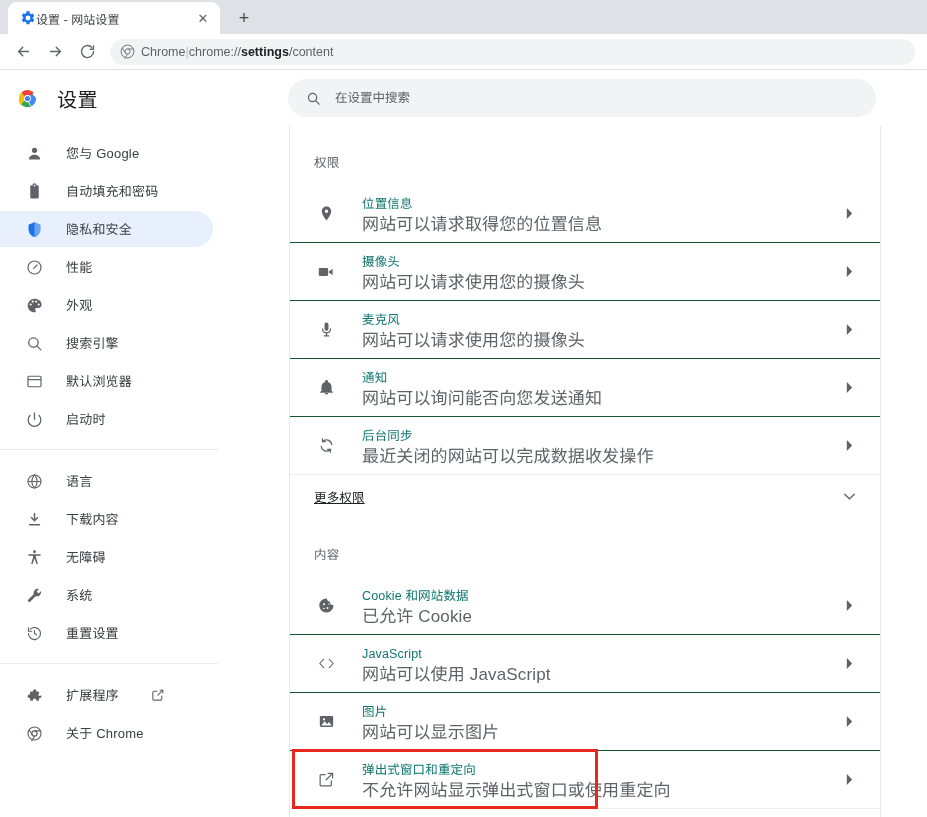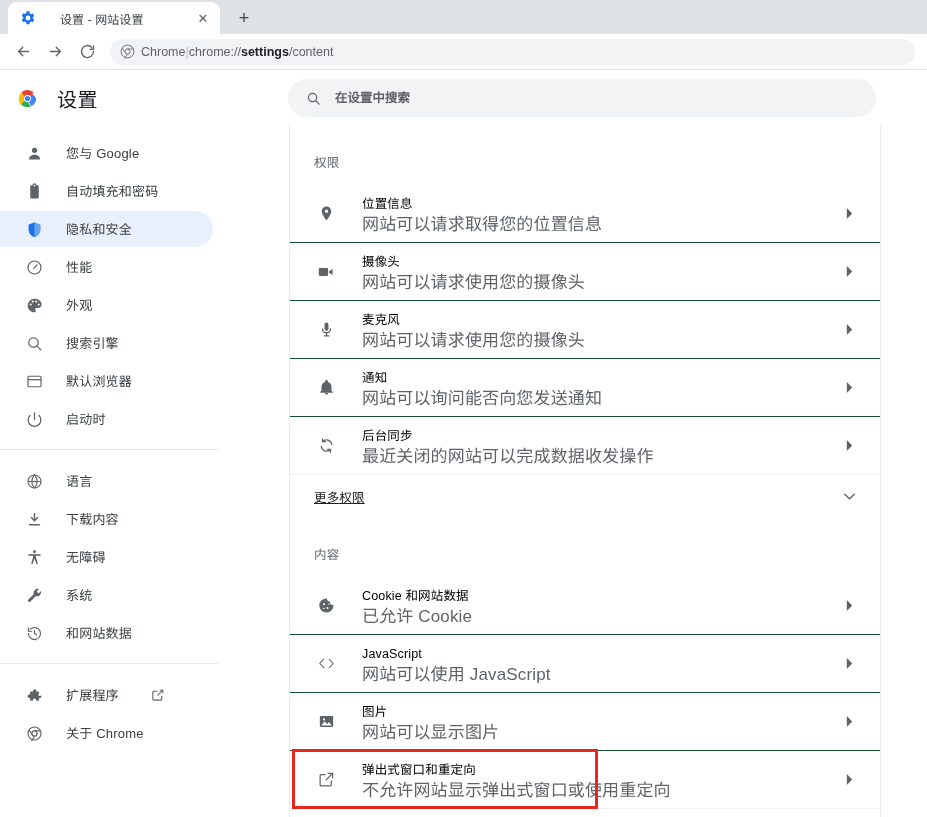--- a/index.html
+++ b/index.html
@@ -11,21 +11,21 @@
     -webkit-font-smoothing: antialiased;
   }
   .browser { width: 927px; height: 817px; position: relative; background: #fff; }
 
   
   .tabstrip {
     height: 34px; background: #dee1e6;
     display: flex; align-items: flex-end; padding-left: 8px; position: relative;
   }
   .tab {
-    display: flex; align-items: center; gap: 24px;
+    display: flex; align-items: center; gap: 0;
     height: 32px; width: 212px;
     background: #fff; border-radius: 9px 9px 0 0;
     padding: 0 8px 0 12px; position: relative;
   }
   .tab-favicon { width: 16px; height: 16px; flex: 0 0 16px; display:block; }
   .tab-title {
     font-size: 12px; color: #3c4043; white-space: nowrap;
     overflow: hidden; text-overflow: ellipsis; flex: 1 1 auto;
     letter-spacing: .1px;
   }
@@ -70,21 +70,21 @@
   .brand { display: flex; align-items: center; gap: 18px; width: 272px; flex: 0 0 272px; }
   .brand-title { font-size: 20px; color: #202124; letter-spacing: .4px; text-align: right; }
   .search-wrap { flex: 1 1 auto; padding-right: 44px; }
   .search-box {
     height: 38px; background: #f1f3f4; border-radius: 19px;
     display: flex; align-items: center; gap: 14px; padding: 0 18px;
     max-width: 588px;
   }
   .search-input {
     border: 0; background: transparent; outline: none; flex: 1 1 auto;
-    font-family: inherit; font-size: 12.5px; color: #4d7c0f; font-weight: bold;
+    font-family: inherit; font-size: 12.5px; color: #4d7c0f;
   }
   .search-input::placeholder { color: #5f6368; opacity: 1; }
 
   
   .body-split { display: flex; height: 727px; background: #fff; }
 
   
   .sidebar {
     width: 290px; flex: 0 0 290px; background: #fff;
     border-right: 1px solid #e8eaed; padding-top: 9px;
@@ -119,21 +119,21 @@
     display: flex; align-items: center; min-height: 57px;
     border-top: 1px solid #14532d; padding: 9px 0 9px 0;
     position: relative;
   }
   .row.first { border-top: 0; }
   .row-icon {
     width: 24px; flex: 0 0 24px; margin-left: 24px;
     display: flex; align-items: center; justify-content: center; color: #5f6368;
   }
   .row-text { flex: 1 1 auto; margin-left: 24px; }
-  .row-title { font-size: 12.5px; color: #000000; line-height: 17px; letter-spacing: .15px; text-align: right; }
+  .row-title { font-size: 12.5px; color: #0f766e; line-height: 17px; letter-spacing: .15px; text-align: right; }
   .row-sub { font-size: 17px; color: #5f6368; line-height: 17px; margin-top: 3px; letter-spacing: .15px; }
   .row-arrow {
     width: 30px; flex: 0 0 30px; margin-right: 16px;
     display: flex; align-items: center; justify-content: center; color: #5f6368;
   }
   .expander {
     display: flex; align-items: center; min-height: 44px;
     border-top: 1px solid #eceff1; padding: 6px 0;
   }
   .expander-label { flex: 1 1 auto; margin-left: 24px; font-size: 12.5px; color: #202124; letter-spacing:.15px;text-decoration:underline; }
@@ -349,21 +349,21 @@
       </div>
 
       <div class="nav-item">
         <span class="nav-icon">
           <svg width="17" height="17" viewBox="0 0 24 24" fill="none" stroke="currentColor" stroke-width="1.7" stroke-linecap="round">
               <path d="M3.5 12a8.5 8.5 0 1 0 2.6-6.1"></path>
               <path d="M3.5 4.2v4.6h4.6"></path>
               <path d="M12 7.8V12l2.8 1.8"></path>
             </svg>
         </span>
-        <span class="nav-label">和网站数据</span>
+        <span class="nav-label">重置设置</span>
       </div>
 
       <div class="nav-divider"></div>
 
       <div class="nav-item">
         <span class="nav-icon">
           <svg width="17" height="17" viewBox="0 0 24 24" fill="currentColor">
               <path d="M20.3 12.6h-1a1.7 1.7 0 0 1-1.7-1.7c0-.5.2-.9.5-1.2a1.9 1.9 0 0 0-1.3-3.2h-2.1v-1a2.4 2.4 0 1 0-4.8 0v1H7.6a2 2 0 0 0-2 2v2.1h-1a2.4 2.4 0 1 0 0 4.8h1v2.1a2 2 0 0 0 2 2h2.1v-1a2.4 2.4 0 1 1 4.8 0v1h2.1a2 2 0 0 0 2-2v-2.1h1a1.9 1.9 0 0 0 .7-3.8z"></path>
             </svg>
         </span>

